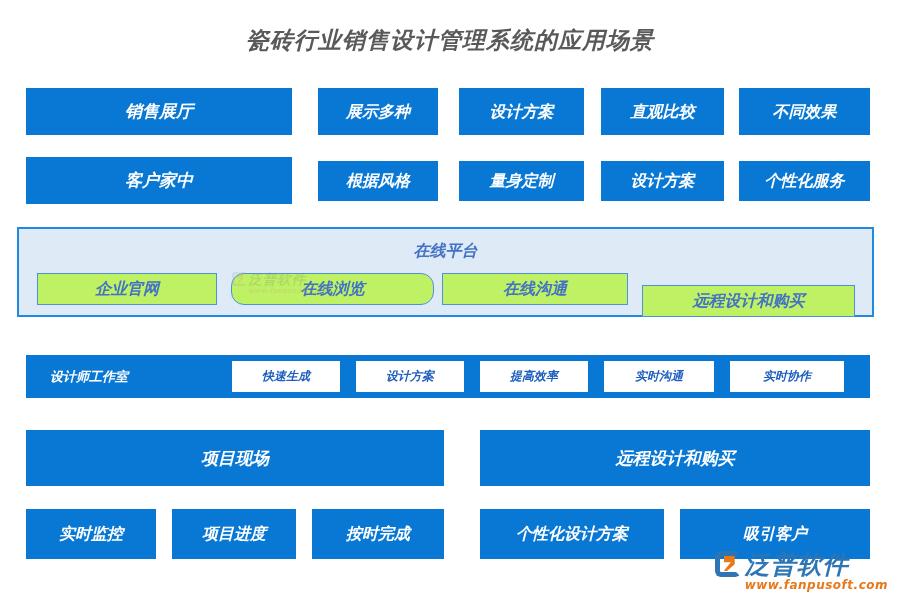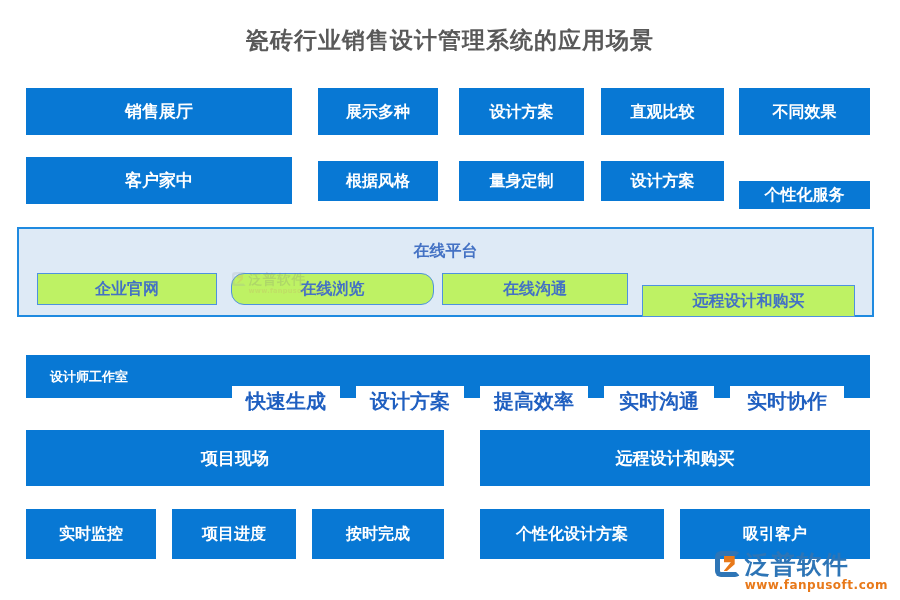--- a/index.html
+++ b/index.html
@@ -15,20 +15,21 @@
     background: #ffffff;
     font-family: "DejaVu Sans", "Liberation Sans", sans-serif;
     position: relative;
   }
 
   .page {
     position: relative;
     width: 900px;
     height: 600px;
     padding: 10px;
+    font-style: italic;
   }
 
   
   .title {
     position: absolute;
     left: 0;
     top: 24px;
     width: 900px;
     text-align: center;
     font-size: 23px;
@@ -66,21 +67,21 @@
   }
   .r-c1 { left: 318px; width: 120px; height: 47px; top: 0; }
   .r-c2 { left: 459px; width: 125px; height: 47px; top: 0; }
   .r-c3 { left: 601px; width: 123px; height: 47px; top: 0; }
   .r-c4 { left: 739px; width: 131px; height: 47px; top: 0; }
 
   
   #row2 .r-c1 { left: 318px; width: 120px; height: 40px; top: 4px; }
   #row2 .r-c2 { left: 459px; width: 125px; height: 40px; top: 4px; }
   #row2 .r-c3 { left: 601px; width: 123px; height: 40px; top: 4px; }
-  #row2 .r-c4 { left: 739px; width: 131px; height: 28px; top: 4px; margin-top: 20px; }
+  #row2 .r-c4 { left: 739px; width: 131px; height: 40px; top: 4px; }
 
   
   #platform {
     position: absolute;
     left: 17px;
     top: 227px;
     width: 857px;
     height: 90px;
     background: #DEEAF6;
     border: 2px solid #1F8AE0;
@@ -134,26 +135,25 @@
     font-size: 13px;
     white-space: nowrap;
   }
   .studio-box {
     position: absolute;
     top: 6px;
     height: 31px;
     background: #ffffff;
     color: #1F5FC0;
     font-weight: bold;
-    font-size: 20px;
+    font-size: 12px;
     display: flex;
     align-items: center;
     justify-content: center;
     white-space: nowrap;
-    margin-top: 25px;
   }
   .s-b1 { left: 206px; width: 108px; }
   .s-b2 { left: 330px; width: 108px; }
   .s-b3 { left: 454px; width: 108px; }
   .s-b4 { left: 578px; width: 110px; }
   .s-b5 { left: 704px; width: 114px; }
 
   
   #sites { position: absolute; left: 0; top: 430px; width: 900px; height: 56px; }
   .site-left  { left: 26px;  width: 418px; height: 56px; top: 0; }

